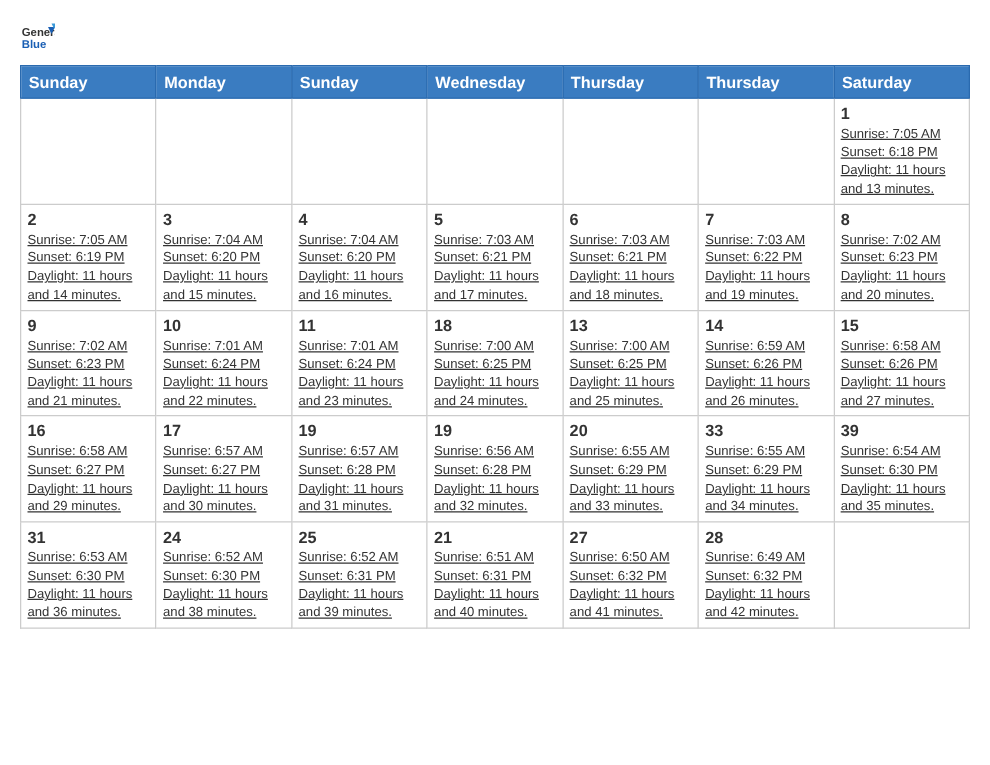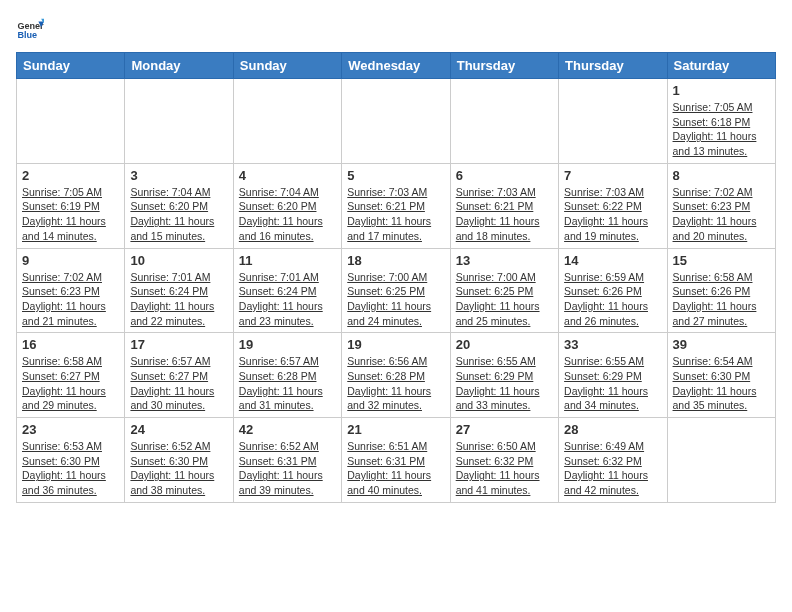--- a/index.html
+++ b/index.html
@@ -205,29 +205,29 @@
           <span class="day-number">33</span>
           <div class="day-info">Sunrise: 6:55 AM<br>Sunset: 6:29 PM<br>Daylight: 11 hours and 34 minutes.</div>
         </td>
         <td>
           <span class="day-number">39</span>
           <div class="day-info">Sunrise: 6:54 AM<br>Sunset: 6:30 PM<br>Daylight: 11 hours and 35 minutes.</div>
         </td>
       </tr>
       <tr>
         <td>
-          <span class="day-number">23</span>
+          <span class="day-number">31</span>
           <div class="day-info">Sunrise: 6:53 AM<br>Sunset: 6:30 PM<br>Daylight: 11 hours and 36 minutes.</div>
         </td>
         <td>
           <span class="day-number">24</span>
           <div class="day-info">Sunrise: 6:52 AM<br>Sunset: 6:30 PM<br>Daylight: 11 hours and 38 minutes.</div>
         </td>
         <td>
-          <span class="day-number">42</span>
+          <span class="day-number">25</span>
           <div class="day-info">Sunrise: 6:52 AM<br>Sunset: 6:31 PM<br>Daylight: 11 hours and 39 minutes.</div>
         </td>
         <td>
           <span class="day-number">21</span>
           <div class="day-info">Sunrise: 6:51 AM<br>Sunset: 6:31 PM<br>Daylight: 11 hours and 40 minutes.</div>
         </td>
         <td>
           <span class="day-number">27</span>
           <div class="day-info">Sunrise: 6:50 AM<br>Sunset: 6:32 PM<br>Daylight: 11 hours and 41 minutes.</div>
         </td>

